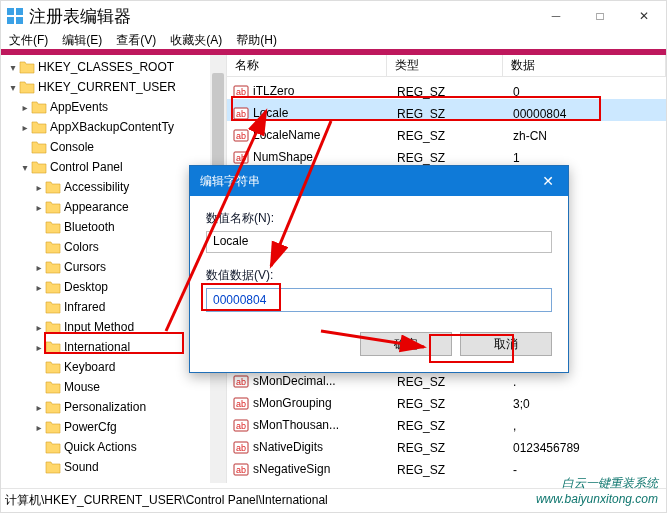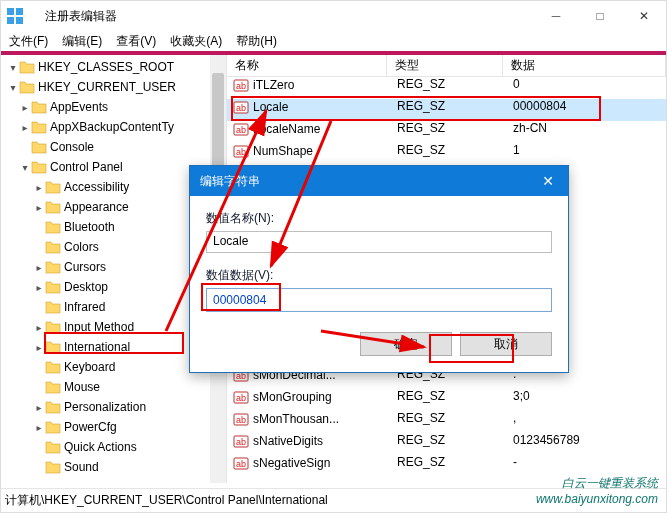--- a/index.html
+++ b/index.html
@@ -1,38 +1,38 @@
 <!DOCTYPE html>
 <html><head>
 <meta charset="utf-8">
 <style>
   * { box-sizing: border-box; font-family: "Microsoft YaHei", "Segoe UI", sans-serif; }
   body { margin:0; width:667px; height:513px; background:#fff; border:1px solid #ddd; overflow:hidden; position:relative; }
   .titlebar { height:30px; display:flex; align-items:center; padding-left:6px; background:#fff; }
   .titleicon { width:16px; height:16px; display:inline-block; }
   .titleicon svg { width:16px; height:16px; }
-  .titletext { font-size:12px; margin-left:22px; flex:1; color:#000; }
+  .titletext { font-size:17px; margin-left:6px; flex:1; color:#000; }
   .winbtns { display:flex; height:30px; }
   .winbtn { width:44px; display:flex; align-items:center; justify-content:center; font-size:12px; color:#555; }
   .winbtn.close { color:#333; }
-  .menubar { height:24px; display:flex; align-items:center; padding-left:8px; font-size:12px; border-bottom:4px solid #be185d; }
+  .menubar { height:24px; display:flex; align-items:center; padding-left:8px; font-size:12px; border-bottom:6px solid #be185d; }
   .menubar span { margin-right:14px; }
   .main { display:flex; height:428px; }
   .tree { width:226px; border-right:1px solid #e5e5e5; font-size:12px; overflow:hidden; padding-top:2px; position:relative; }
   .tree .row { display:flex; align-items:center; height:20px; white-space:nowrap; }
   .tree .chev { width:12px; text-align:center; color:#555; font-size:10px; }
   .tree .fold { width:16px; height:14px; margin-right:3px; }
   .fold svg, .ab svg { display:block; }
   .tree .lbl {}
   .pad0 { padding-left:6px; } .pad1 { padding-left:18px; } .pad2 { padding-left:32px; }
   .list { flex:1; font-size:12px; overflow:hidden; }
   .list .hdr { display:flex; height:22px; align-items:center; border-bottom:1px solid #e5e5e5; background:#fff; }
   .list .hdr div { border-right:1px solid #e5e5e5; padding-left:8px; height:100%; display:flex; align-items:center; }
   .list .col1 { width:160px; } .list .col2 { width:116px; } .list .col3 { flex:1; }
-  .list .drow { display:flex; height:22px; align-items:flex-start; }
+  .list .drow { display:flex; height:22px; align-items:flex-end; }
   .list .drow.sel { background:#cce8ff; }
   .list .drow .c1 { width:160px; display:flex; align-items:center; padding-left:6px; }
   .list .drow .c2 { width:116px; padding-left:10px; }
   .list .drow .c3 { flex:1; padding-left:10px; }
   .ab { width:16px; height:16px; margin-right:4px; }
   .status { position:absolute; bottom:0; left:0; right:0; height:24px; border-top:1px solid #e5e5e5; font-size:12px; display:flex; align-items:center; padding-left:4px;text-align:center; }
   .wm { position:absolute; bottom:6px; right:8px; font-size:12px; color:#0f766e; font-style:italic; pointer-events:none; }
   .scroll { position:absolute; right:0; top:0; width:16px; height:100%; background:#f0f0f0; }
   .scroll .thumb { position:absolute; left:2px; top:18px; width:12px; height:260px; background:#c8c8c8; border-radius:2px; }
   

